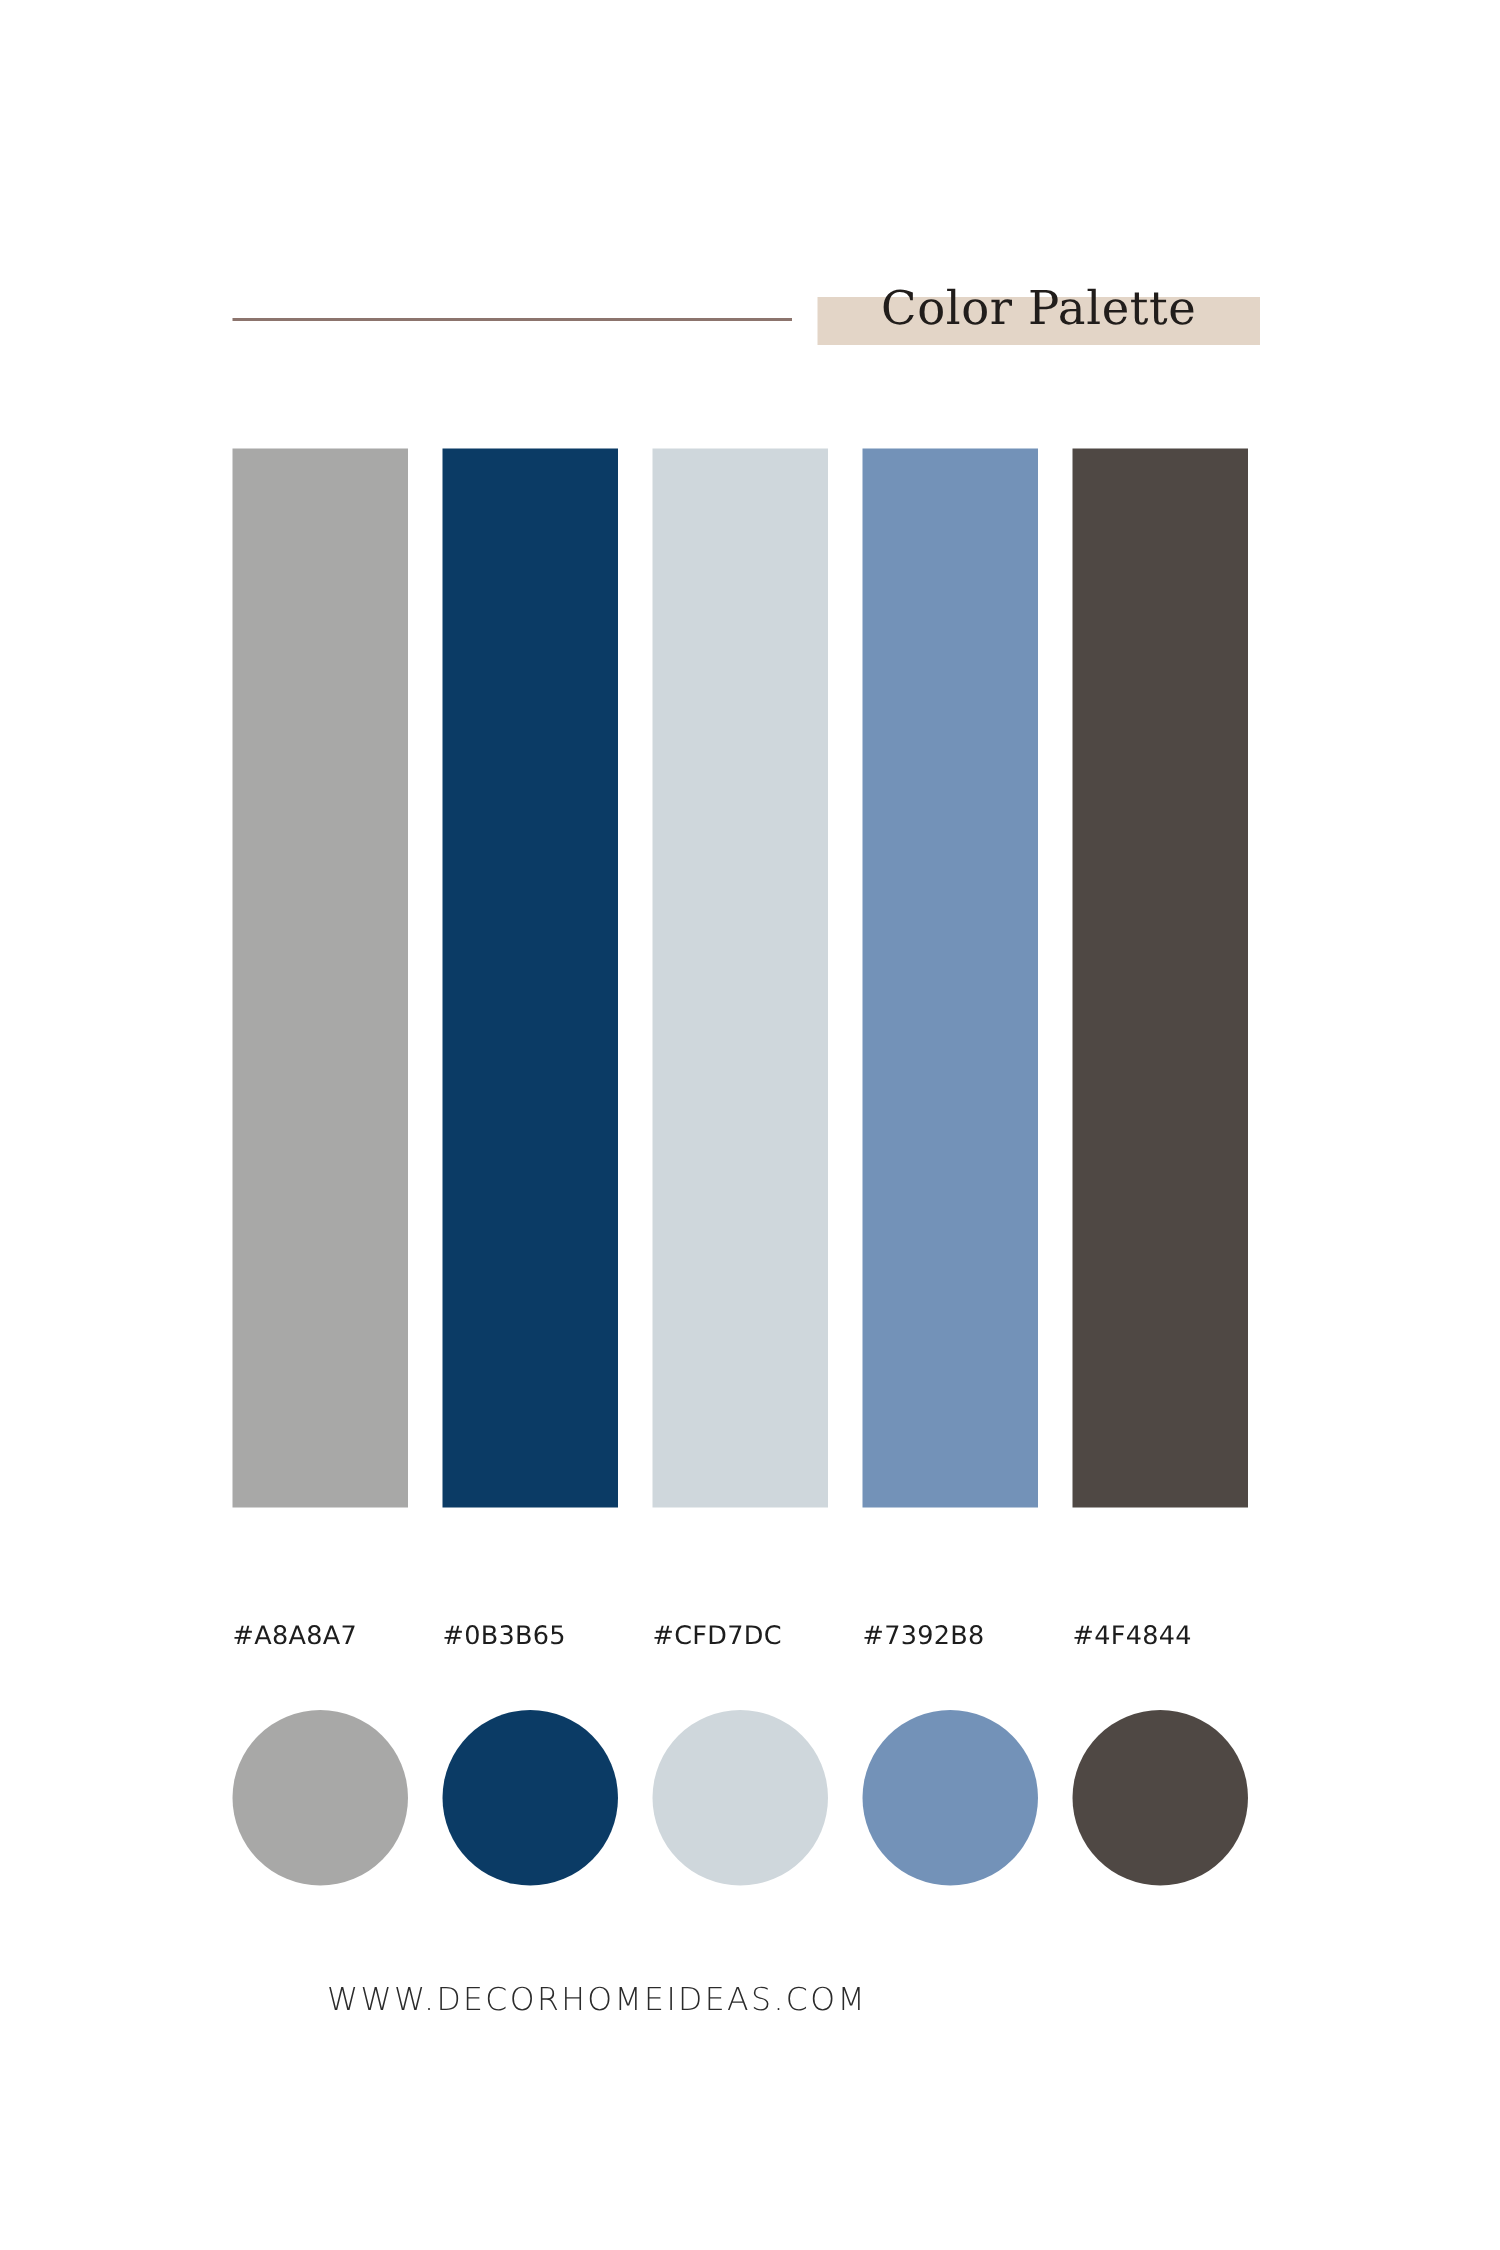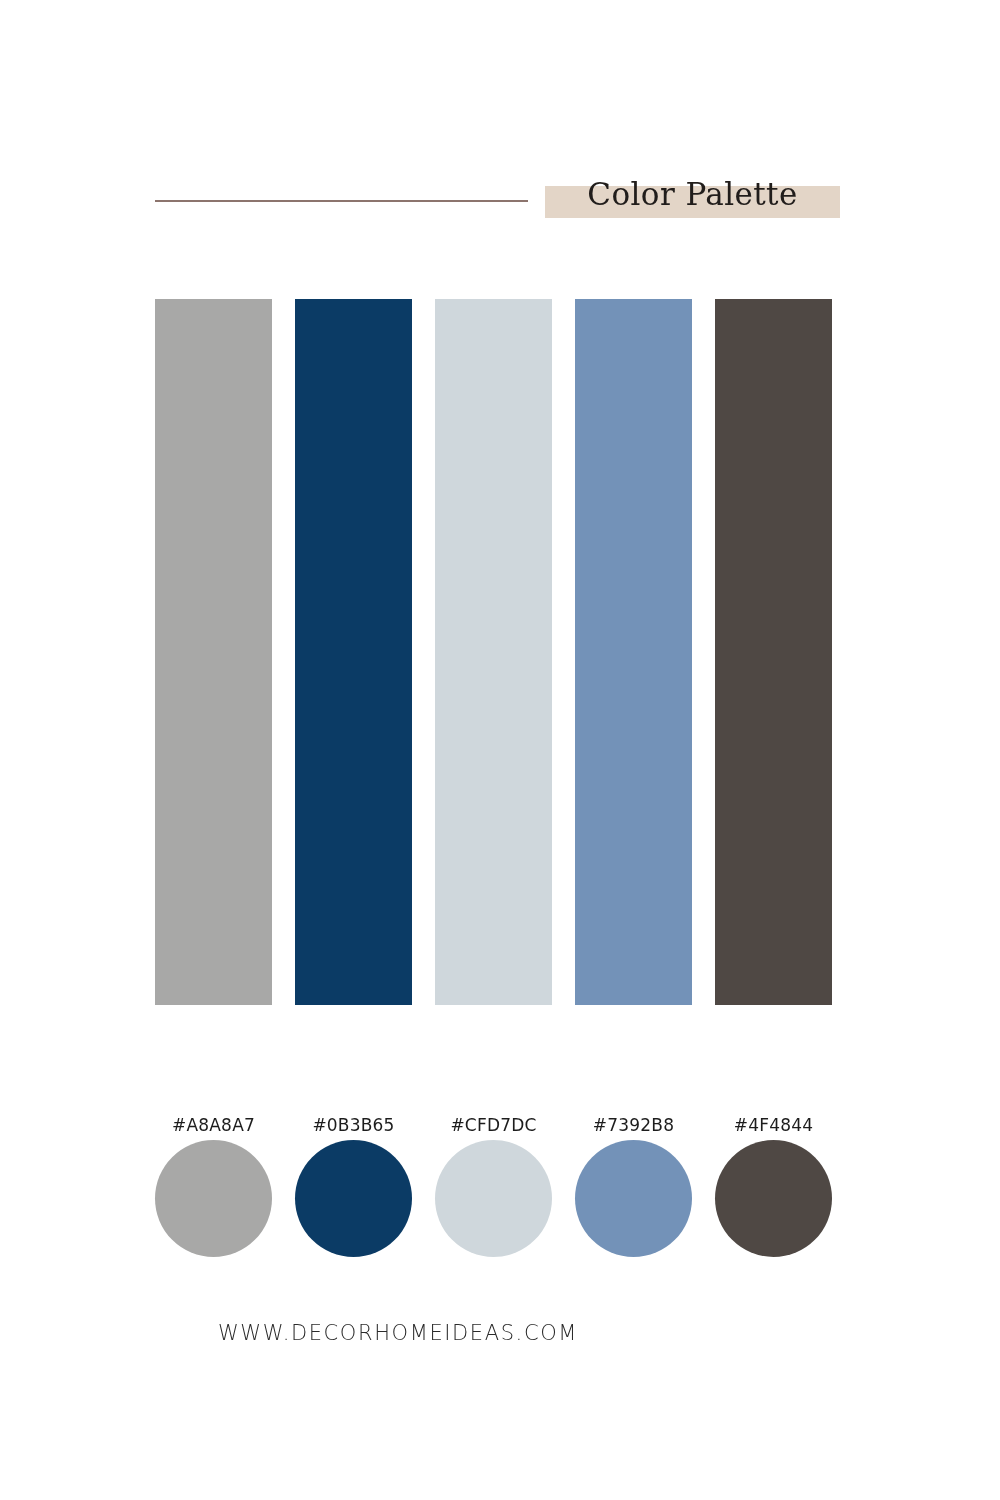--- a/index.html
+++ b/index.html
@@ -19,21 +19,21 @@
     position: relative;
     width: 1000px;
     height: 1500px;
     background: #ffffff;
   }
 
   
   .header {
     position: absolute;
     left: 0;
-    top: 0;
+    top: 12px;
     width: 820px;
     height: 260px;
   }
 
   .header-rule {
     position: absolute;
     left: 155px;
     top: 200px;
     width: 373px;
     height: 2px;
@@ -87,29 +87,28 @@
     left: 155px;
     top: 1078px;
     width: 677px;
     height: 26px;
     display: flex;
     justify-content: space-between;
   }
 
   .hex-label {
     width: 117px;
-    text-align: center;
+    text-align: left;
     font-family: "DejaVu Sans", "Liberation Sans", sans-serif;
     font-size: 17px;
     font-weight: 400;
     letter-spacing: 0.2px;
     color: #1d1d1d;
     line-height: 26px;
     white-space: nowrap;
-    margin-top: 34px;
   }
 
   
   .circle-row {
     position: absolute;
     left: 155px;
     top: 1140px;
     width: 677px;
     height: 117px;
     display: flex;

